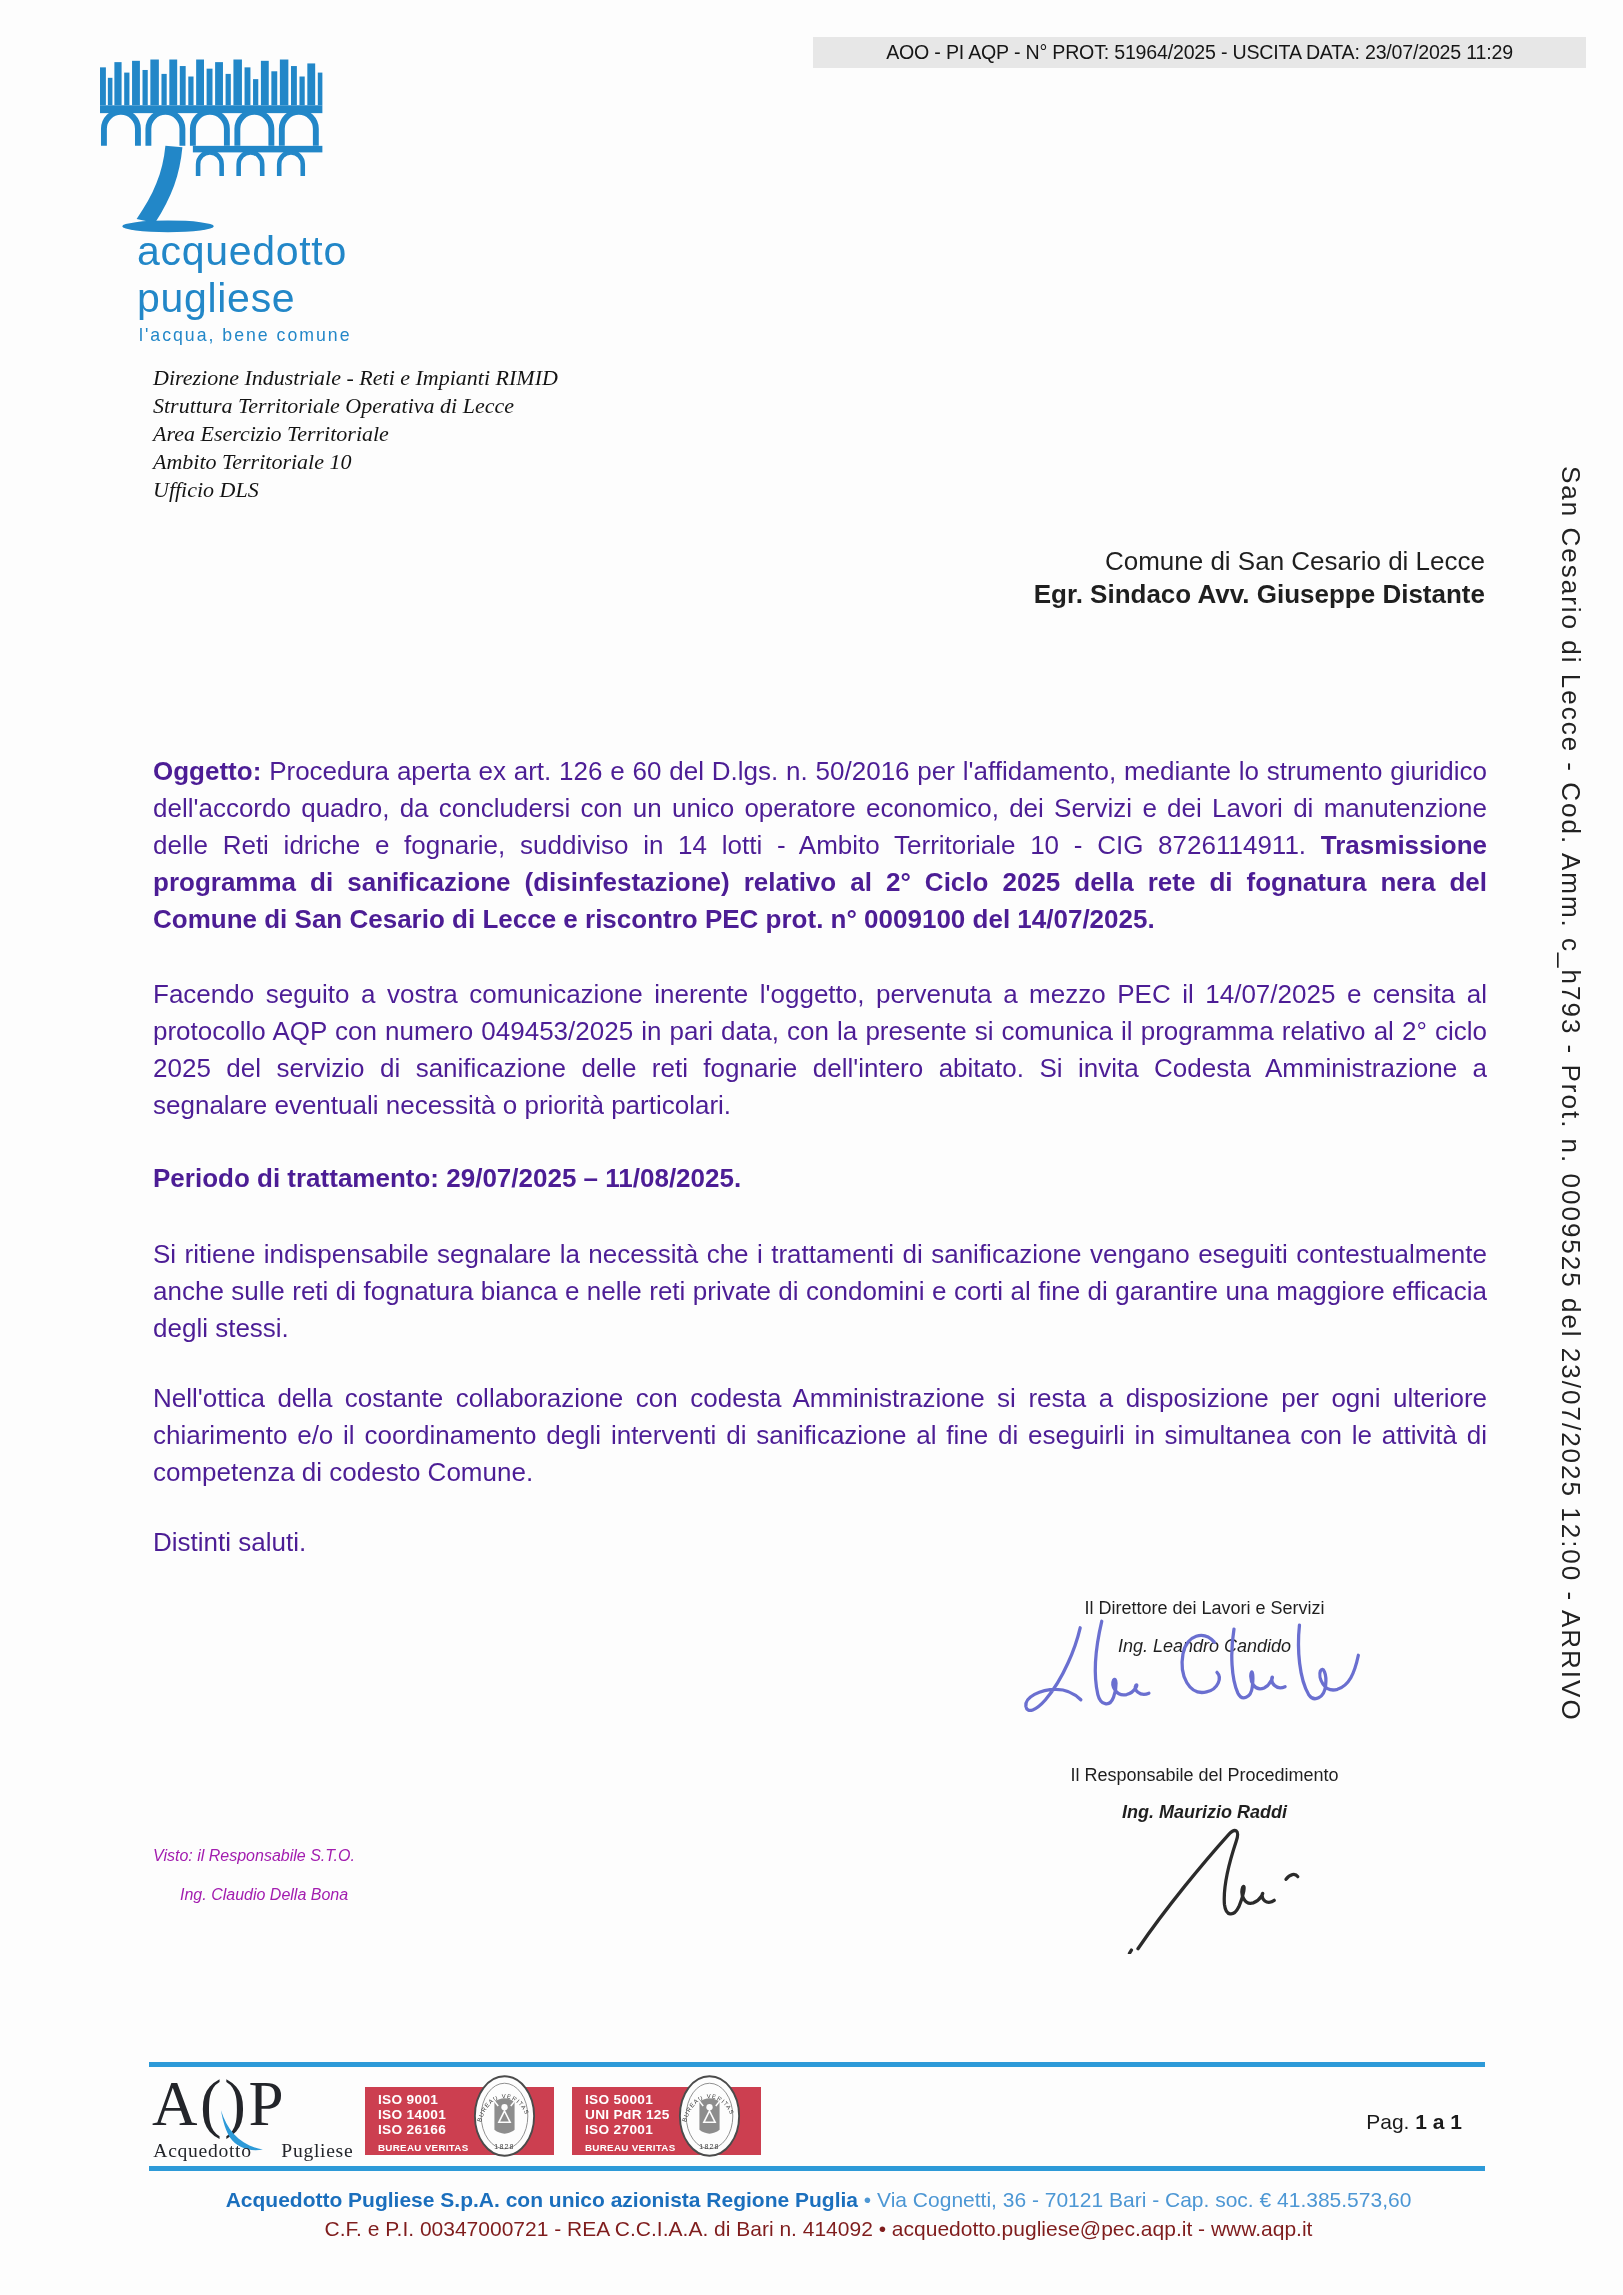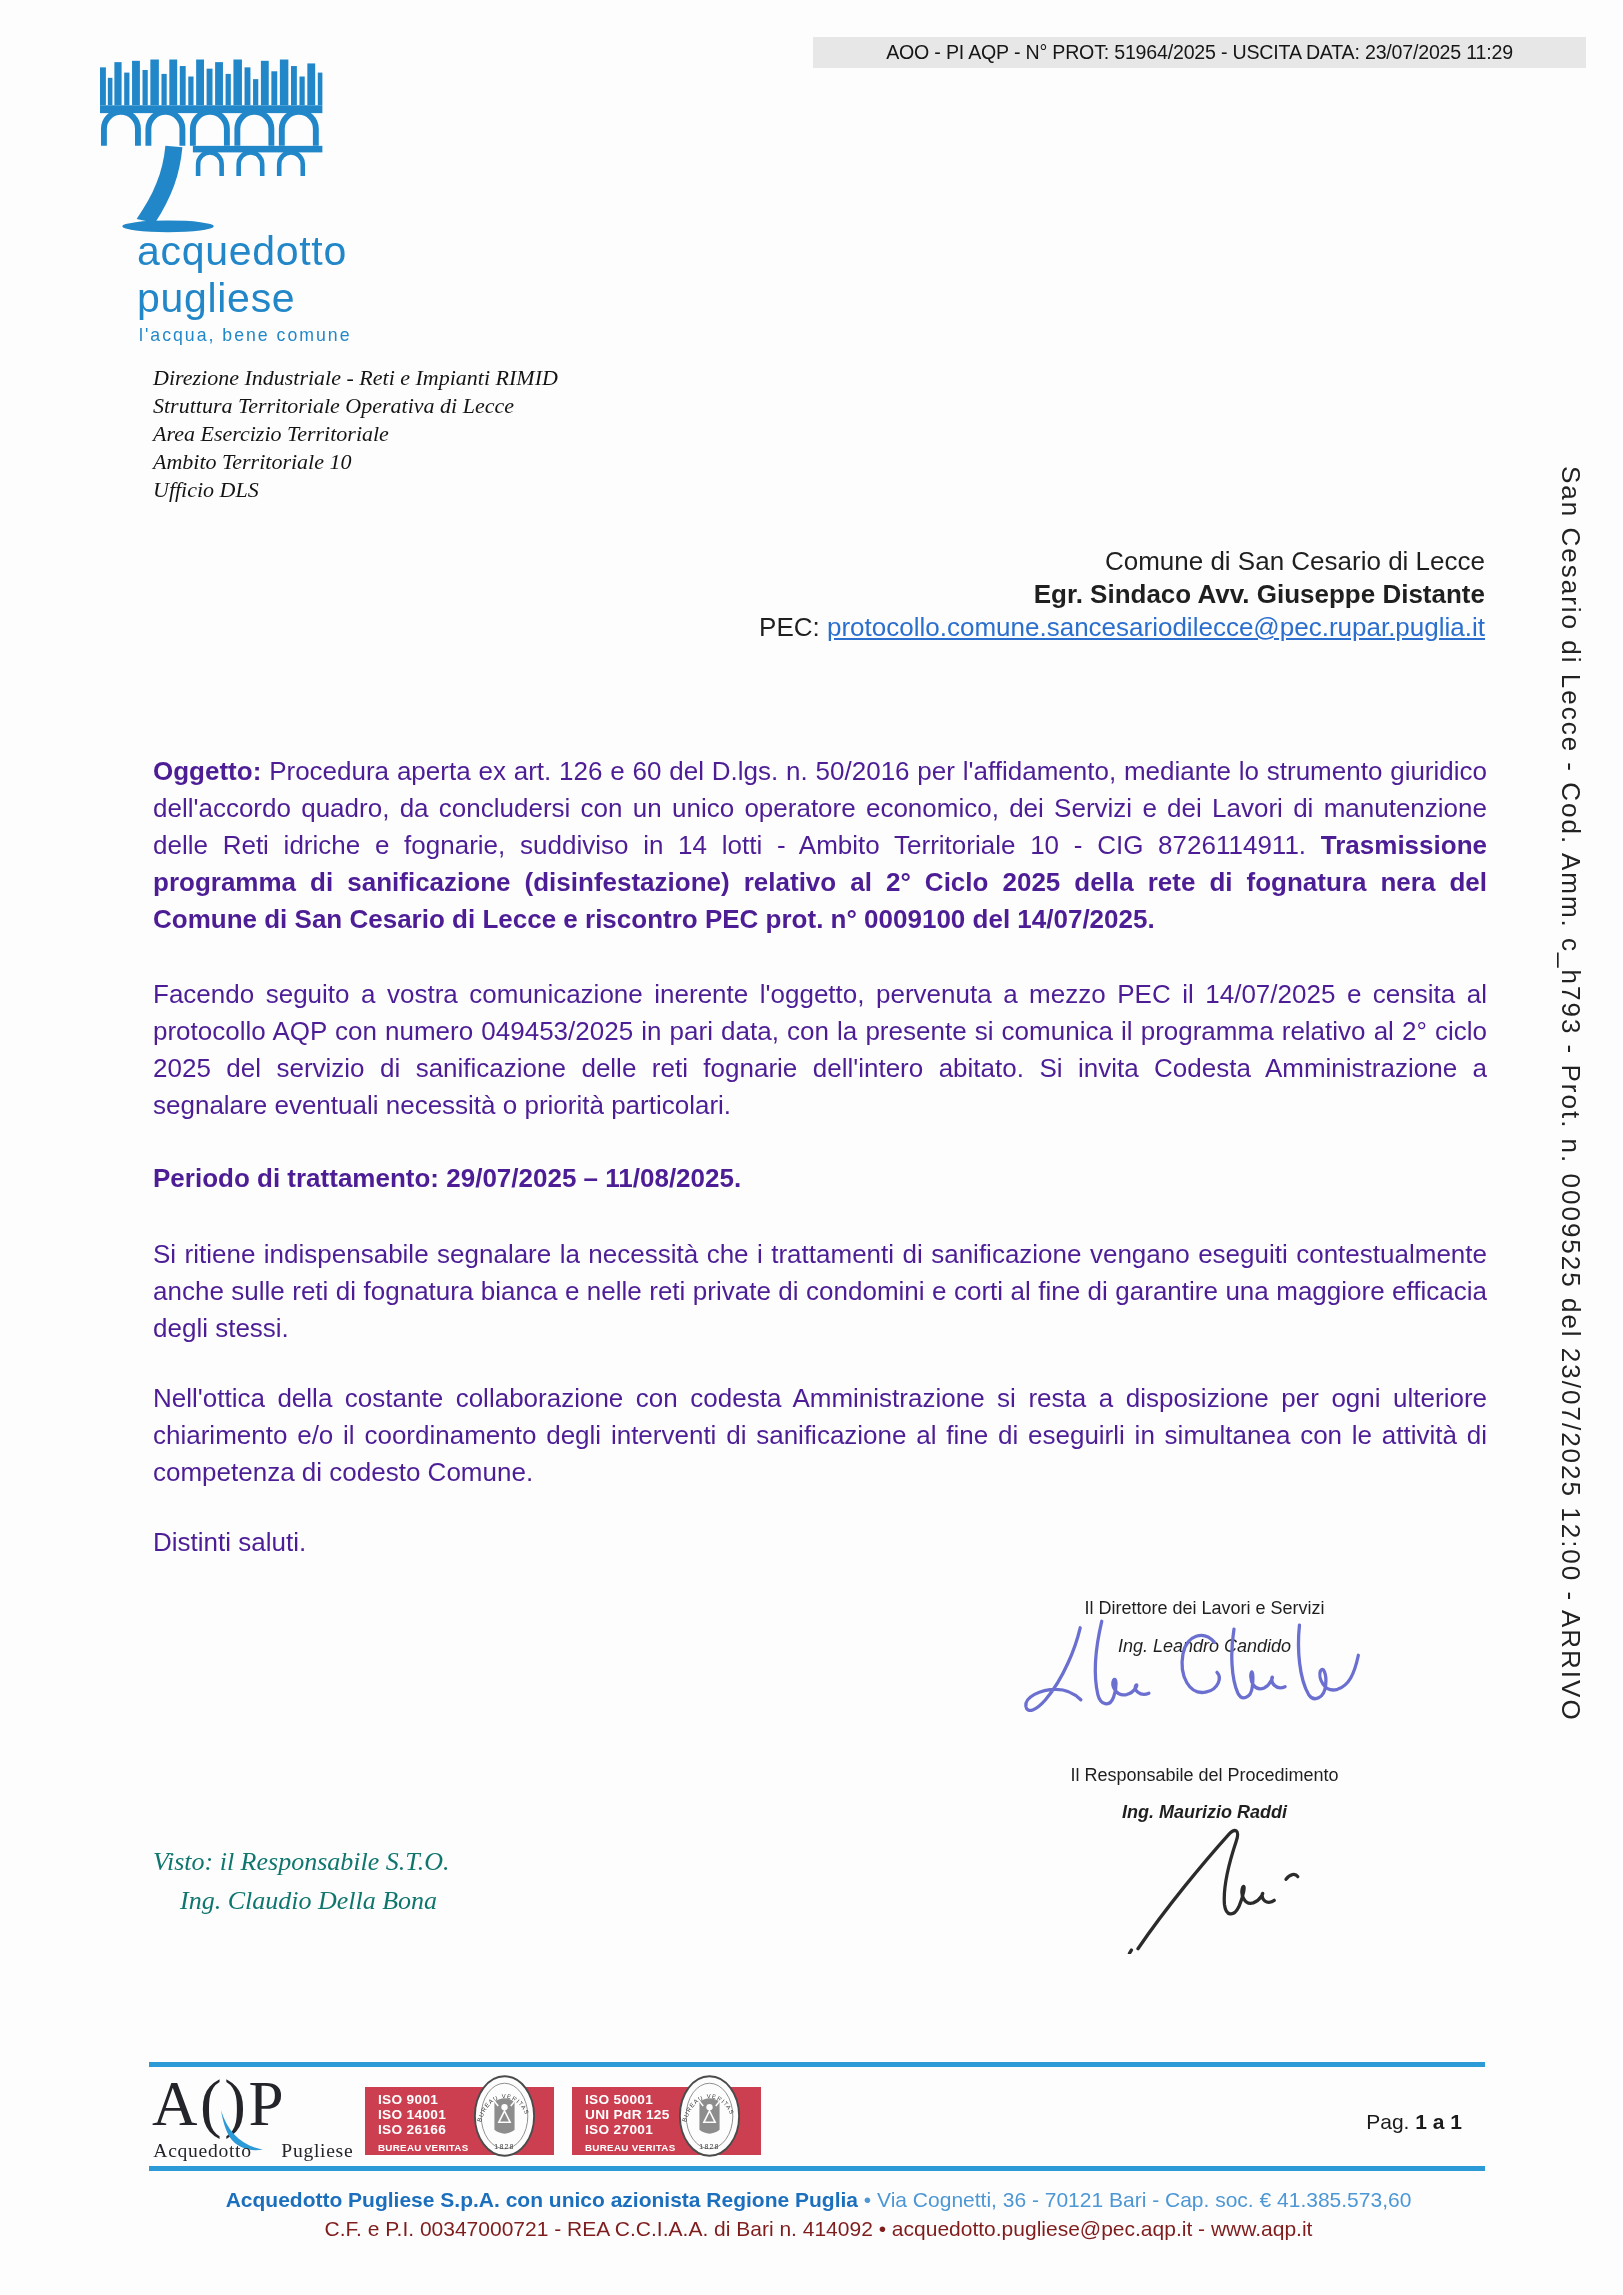--- a/index.html
+++ b/index.html
@@ -27,21 +27,21 @@
   .pec-link{color:#2b6fce;text-decoration:underline;cursor:pointer;}
   
   .para{position:absolute;left:153px;width:1334px;font-size:26px;line-height:37px;
     text-align:justify;color:#4c1d95;}
   .b{font-weight:bold;}
   .i{font-style:italic;}
   .noj{text-align:left;}
   
   .sigblock{position:absolute;right:164px;width:511px;text-align:center;font-size:18px;}
   .sig-svg{position:absolute;}
-  .visto{position:absolute;font-size:26px;font-style:italic;color:#0f766e;font-family:Liberation Serif, serif;}
+  .visto{position:absolute;font-size:16px;font-style:italic;color:#a21caf;}
   
   .hr{position:absolute;left:149px;width:1336px;height:4.6px;background:#2d9ad8;}
   .aqp-mini{position:absolute;left:152px;top:2072px;width:210px;height:92px;font-family:"Liberation Serif",serif;color:#23252a;}
   .aqp-row{position:relative;font-size:63px;line-height:63px;letter-spacing:2.6px;}
   .aqp-row .par{font-size:65px;font-weight:400;}
   .aqp-swoosh{position:absolute;left:65px;top:37px;}
   .aqp-sub{position:absolute;left:1.3px;top:68px;width:200px;display:flex;justify-content:space-between;
     font-size:19.6px;letter-spacing:0.7px;}
   .badge{position:absolute;top:2087px;width:189px;height:68px;background:#cc3f50;color:#ffffff;
     padding:5.2px 0 0 13px;box-sizing:border-box;}
@@ -122,23 +122,20 @@
     <div>Direzione Industriale - Reti e Impianti RIMID</div>
     <div>Struttura Territoriale Operativa di Lecce</div>
     <div>Area Esercizio Territoriale</div>
     <div>Ambito Territoriale 10</div>
     <div>Ufficio DLS</div>
   </div>
 
   <div class="recipient">
     <div>Comune di San Cesario di Lecce</div>
     <div class="b">Egr. Sindaco Avv. Giuseppe Distante</div>
-    <div>
-      <span>PEC: </span><a class="pec-link">protocollo.comune.sancesariodilecce@pec.rupar.puglia.it</a>
-    </div>
   </div>
 
   <div class="para" style="top:753px;">
     <span class="b">Oggetto:</span><span> Procedura aperta ex art. 126 e 60 del D.lgs. n. 50/2016 per l'affidamento, mediante lo strumento giuridico dell'accordo quadro, da concludersi con un unico operatore economico, dei Servizi e dei Lavori di manutenzione delle Reti idriche e fognarie, suddiviso in 14 lotti - Ambito Territoriale 10 - CIG 8726114911. </span><span class="b">Trasmissione programma di sanificazione (disinfestazione) relativo al 2° Ciclo 2025 della rete di fognatura nera del Comune di San Cesario di Lecce e riscontro PEC prot. n° 0009100 del 14/07/2025.</span>
   </div>
 
   <div class="para" style="top:976px;">Facendo seguito a vostra comunicazione inerente l'oggetto, pervenuta a mezzo PEC il 14/07/2025 e censita al protocollo AQP con numero 049453/2025 in pari data, con la presente si comunica il programma relativo al 2° ciclo 2025 del servizio di sanificazione delle reti fognarie dell'intero abitato. Si invita Codesta Amministrazione a segnalare eventuali necessità o priorità particolari.</div>
   <div class="para b noj" style="top:1160px;">Periodo di trattamento: 29/07/2025 – 11/08/2025.</div>
   <div class="para" style="top:1236px;">Si ritiene indispensabile segnalare la necessità che i trattamenti di sanificazione vengano eseguiti contestualmente anche sulle reti di fognatura bianca e nelle reti private di condomini e corti al fine di garantire una maggiore efficacia degli stessi.</div>
   <div class="para" style="top:1380px;">Nell'ottica della costante collaborazione con codesta Amministrazione si resta a disposizione per ogni ulteriore chiarimento e/o il coordinamento degli interventi di sanificazione al fine di eseguirli in simultanea con le attività di competenza di codesto Comune.</div>

